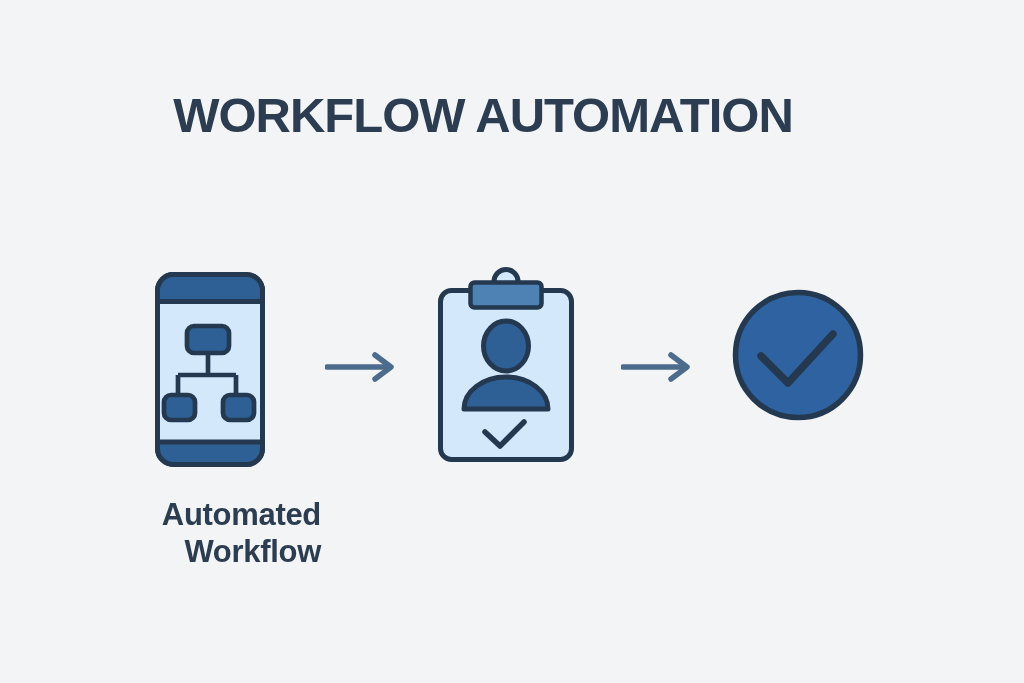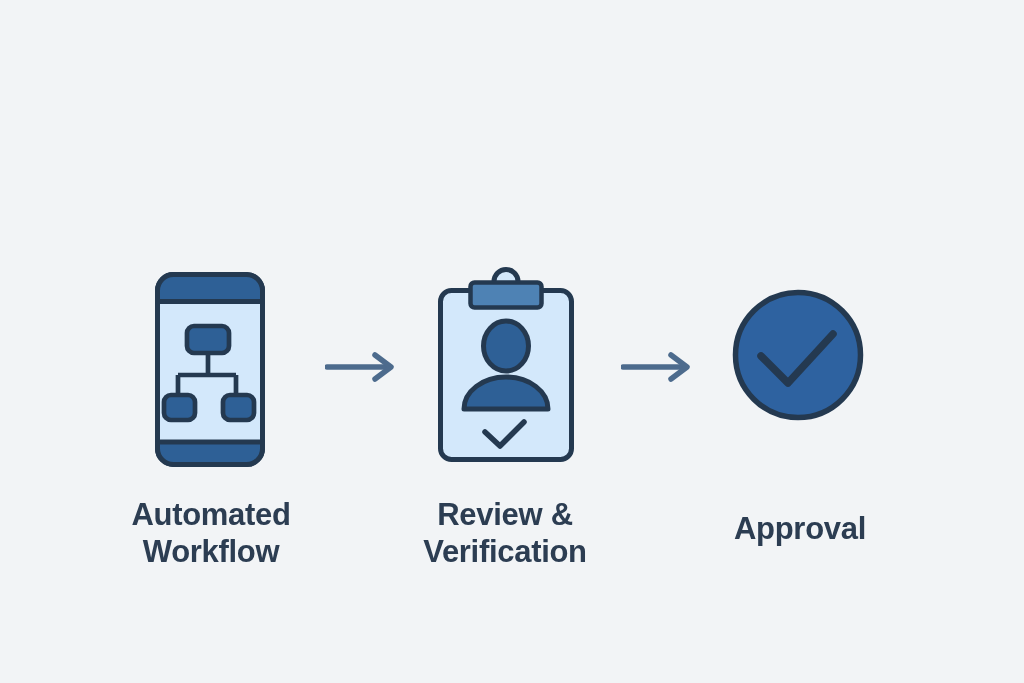--- a/index.html
+++ b/index.html
@@ -33,30 +33,31 @@
   .step-label {
     position: absolute;
     width: 220px;
     text-align: center;
     color: var(--navy, #2c3d52);
     font-size: 31px;
     line-height: 37px;
     font-weight: bold;
     letter-spacing: -0.3px;
   }
-  .label-1 { left: 101px; top: 496px; }
+  .label-1 { left: 101px; top: 496px; text-align: right; }
   .label-2 { left: 395px; top: 496px; }
   .label-3 { left: 690px; top: 510px; }
 </style>
 </head>
 <body>
 
 <div class="canvas">
 
   <div class="title">
+    <div>WORKFLOW AUTOMATION</div>
   </div>
 
   <div class="step-icon icon-phone">
     <svg width="110" height="195" viewBox="0 0 110 195">
 
       <rect x="2.5" y="2.5" width="105" height="190" rx="16" style="fill:var(--light-blue);stroke:var(--outline);stroke-width:5"></rect>
 
       <path d="M2.5,29.5 H107.5 V18.5 A16,16 0 0 0 91.5,2.5 H18.5 A16,16 0 0 0 2.5,18.5 Z" style="fill:var(--fill-blue);stroke:var(--outline);stroke-width:5;stroke-linejoin:round"></path>
 
       <path d="M2.5,170 H107.5 V176.5 A16,16 0 0 1 91.5,192.5 H18.5 A16,16 0 0 1 2.5,176.5 Z" style="fill:var(--fill-blue);stroke:var(--outline);stroke-width:5;stroke-linejoin:round"></path>
@@ -101,16 +102,14 @@
   </div>
 
   <div class="step-icon icon-circle">
     <svg width="132" height="132" viewBox="0 0 132 132">
       <circle cx="66" cy="66" r="62.5" style="fill:var(--circle-blue);stroke:var(--outline);stroke-width:5.5"></circle>
       <path d="M29,67 L56,94 L101,45" style="fill:none;stroke:var(--outline);stroke-width:7.5;stroke-linecap:round;stroke-linejoin:round"></path>
     </svg>
   </div>
 
   <div class="step-label label-1">Automated Workflow</div>
-  <div class="step-label label-2">Review &amp; Verification</div>
-  <div class="step-label label-3">Approval</div>
 
 </div>
 
 </body></html>

